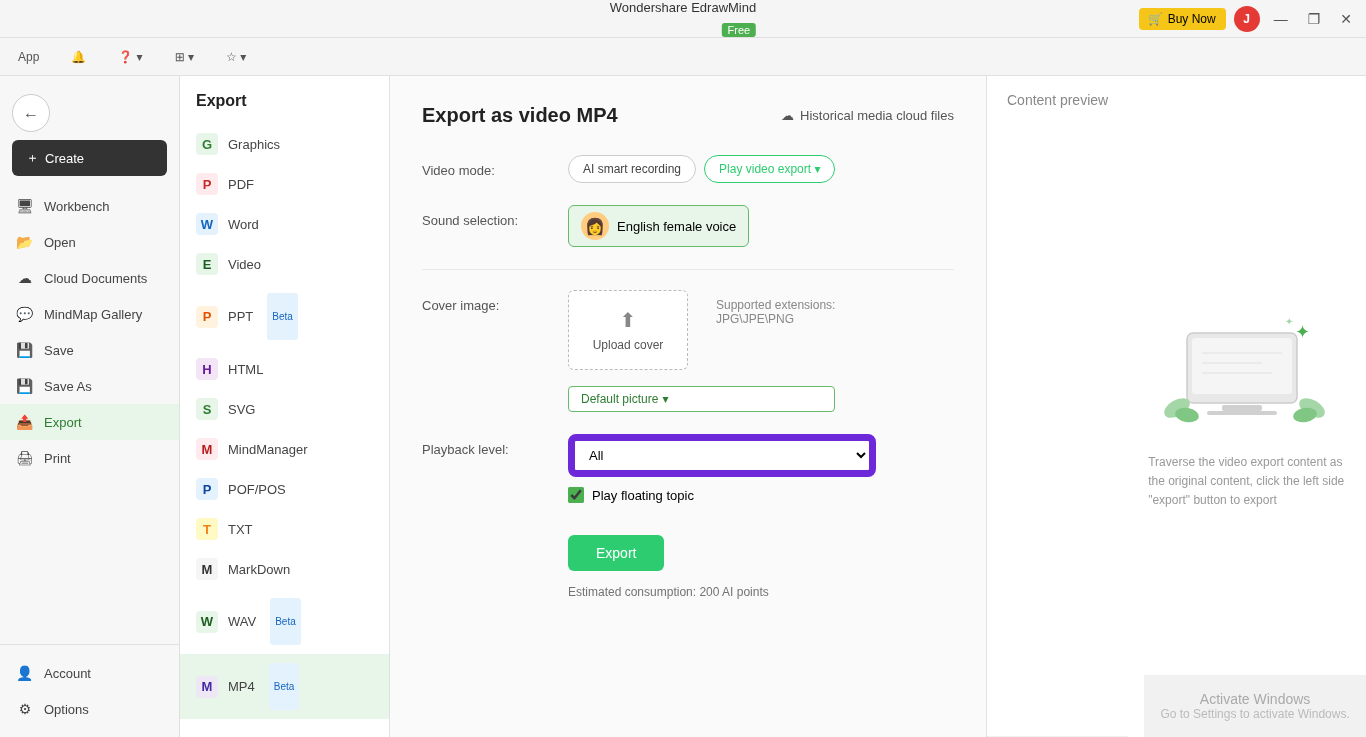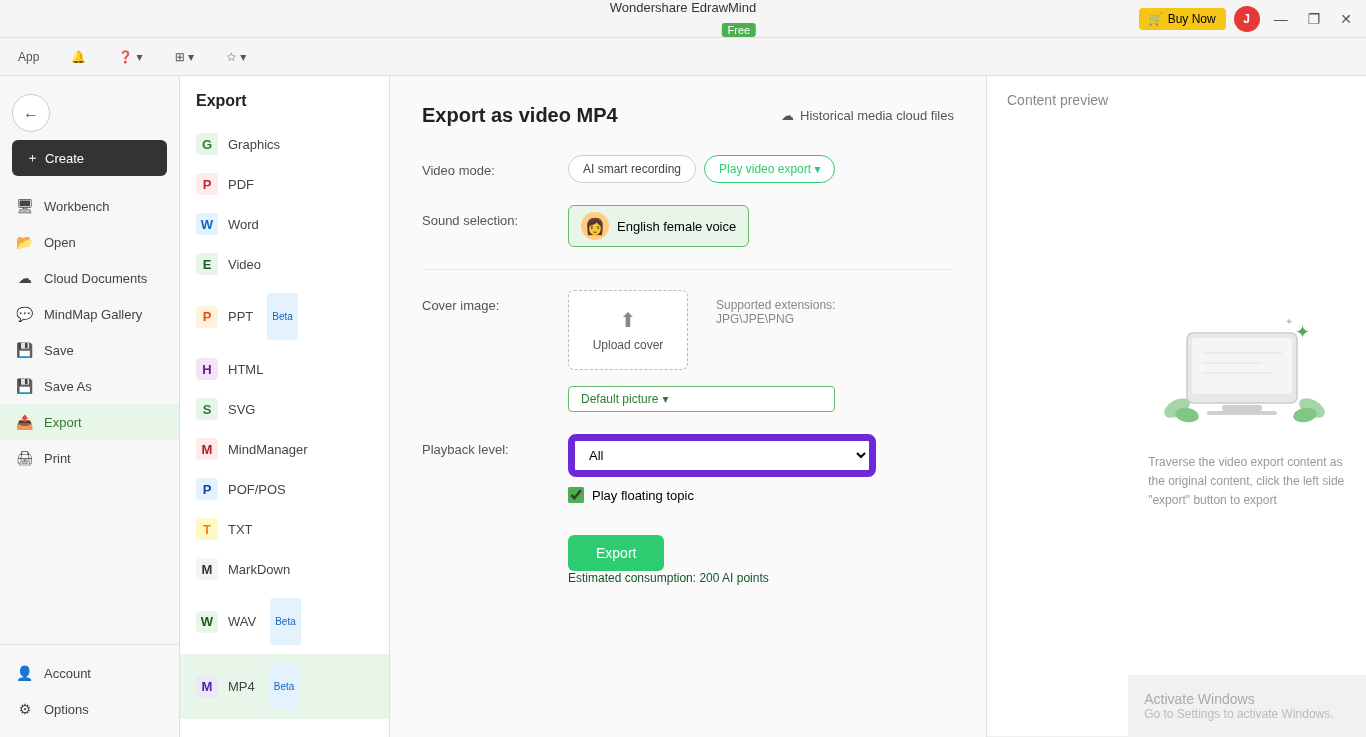--- a/index.html
+++ b/index.html
@@ -335,21 +335,22 @@
       border: none;
       border-radius: 6px;
       padding: 10px 28px;
       font-size: 14px;
       cursor: pointer;
       margin-top: 10px;
     }
 
     .ai-points-note {
       font-size: 12px;
-      color: #14532d;
+      color: #737373;
+      margin-top: 14px;
     }
 
     
     .preview-panel {
       width: 380px;
       background: white;
       border-left: 1px solid #e0e0e0;
       flex-shrink: 0;
       display: flex;
       flex-direction: row;
@@ -378,23 +379,24 @@
     }
     .preview-text {
       font-size: 12px;
       color: #999;
       text-align: left;
       line-height: 1.6;
       max-width: 220px;
     }
     .activate-overlay {
       position: absolute;
-      bottom: 0; left: 0; right: 0;
+      bottom: 0; left: 16px; right: 0;
       background: rgba(240,240,240,0.9);
       padding: 16px;
+      text-align: center;
     }
     .activate-title { font-size: 14px; color: #aaa; }
     .activate-sub { font-size: 12px; color: #bbb; }
   </style>
 </head>
 <body>
 
 <div class="titlebar">
   <div style="display:flex; align-items:center; width:200px;"></div>
   <div class="titlebar-center">

